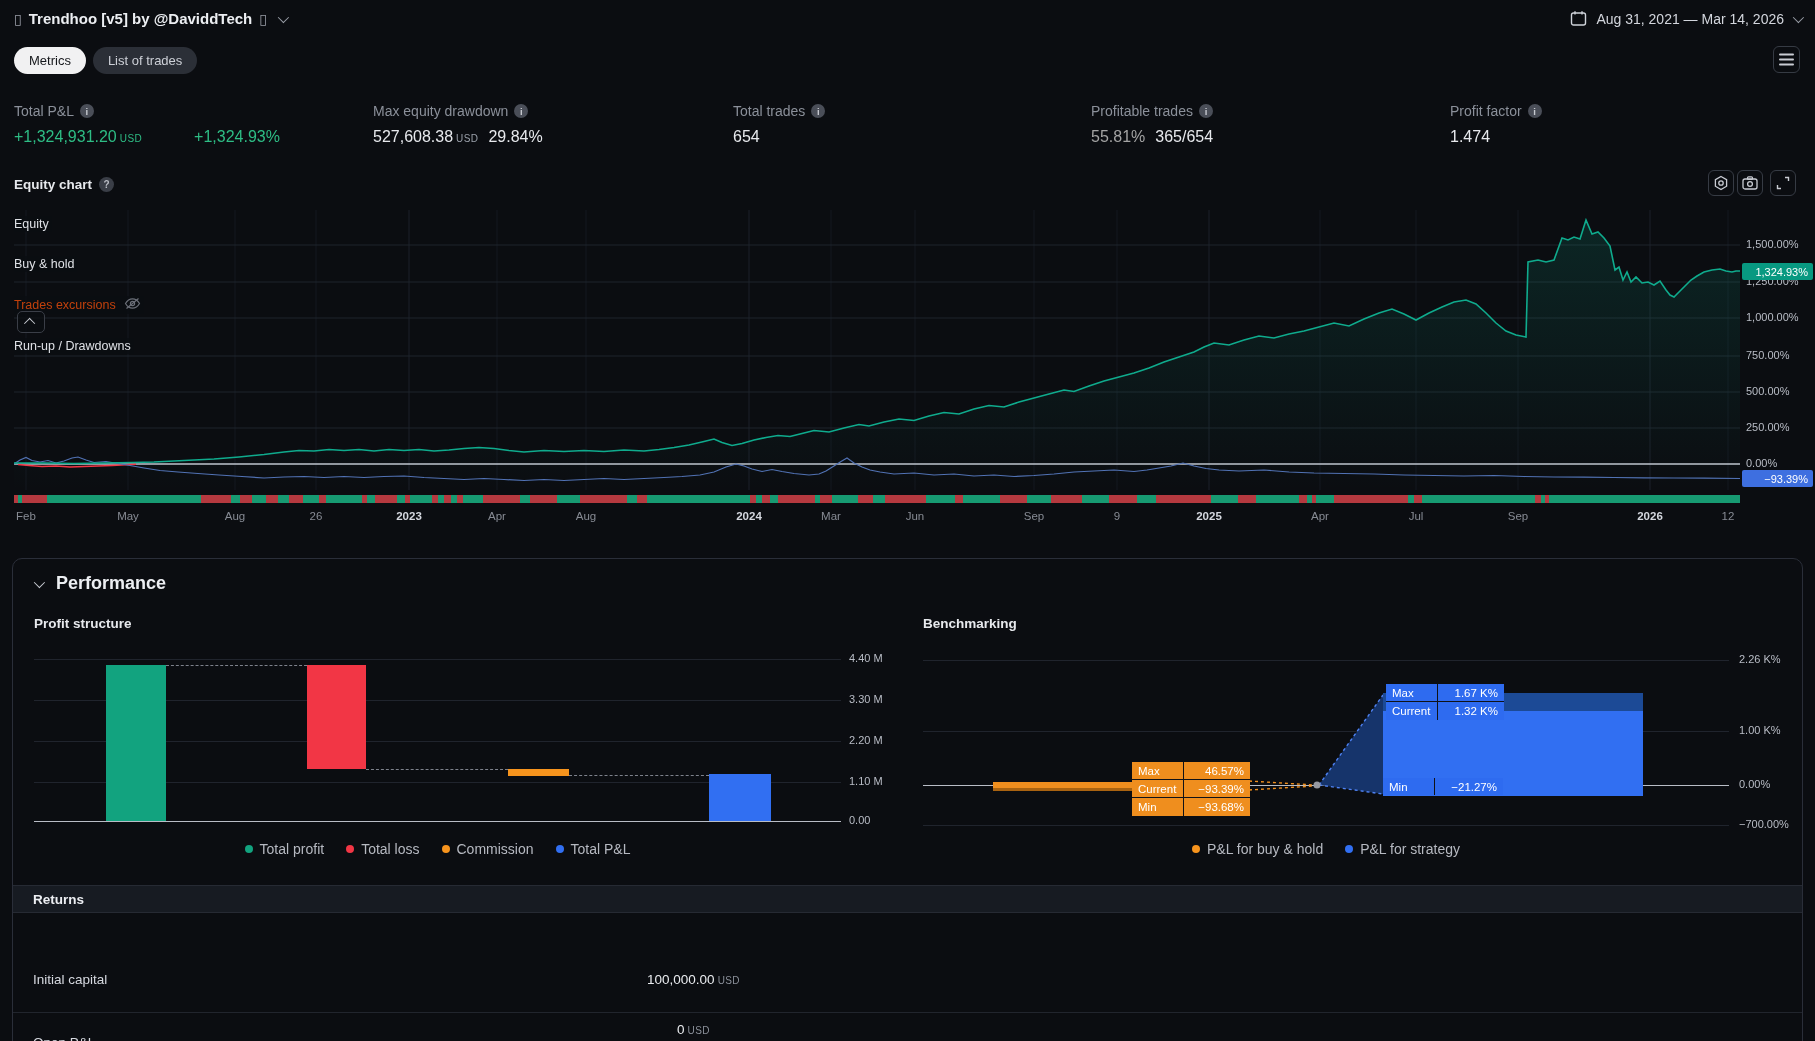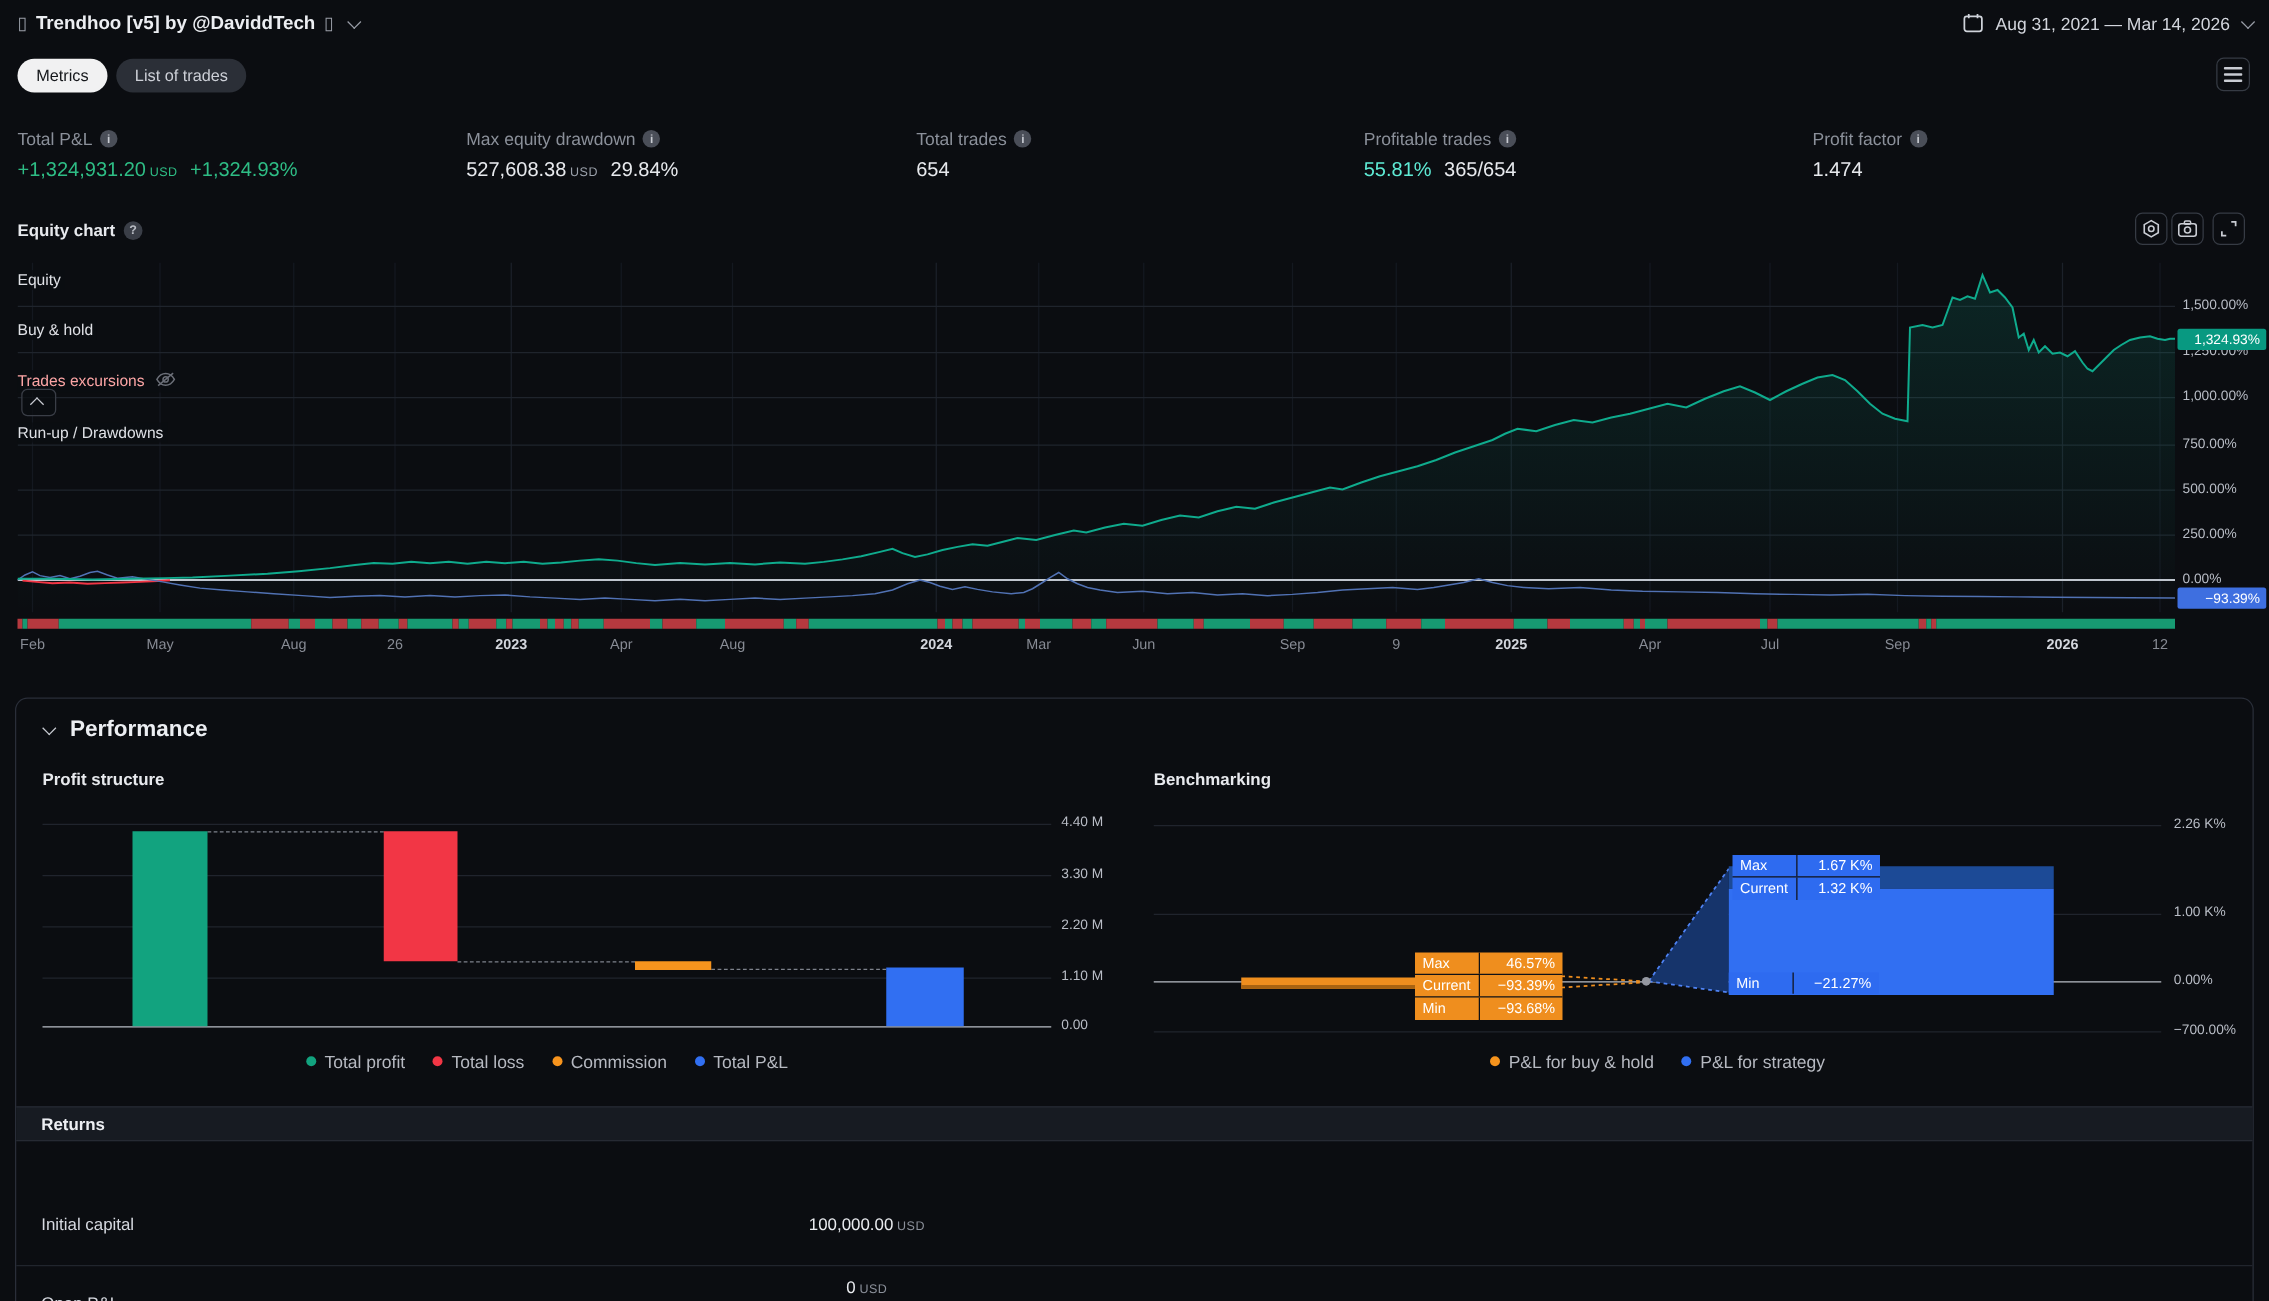--- a/index.html
+++ b/index.html
@@ -30,21 +30,21 @@
   .metric-values { margin-top:9px; font-size:16px; color:#e7e9ed; display:flex; align-items:baseline; gap:10px; }
   .metric-values .v2 { font-size:16px; }
   .unit { font-size:10px; letter-spacing:.4px; margin-left:3px; }
   .info-i { display:inline-flex; width:14px; height:14px; border-radius:50%; background:#4a4e58; color:#c7cad1; font-size:9.5px; font-weight:bold; align-items:center; justify-content:center; font-style:normal; cursor:pointer; }
 
   
   .eq-title { position:absolute; left:14px; top:177px; display:flex; align-items:flex-start; gap:7px; font-size:13.5px; font-weight:bold; color:#e7e9ed; }
   .help-q { display:inline-flex; width:15px; height:15px; border-radius:50%; background:#3a3e47; color:#b9bcc4; font-size:10px; font-weight:bold; align-items:center; justify-content:center; cursor:pointer; }
   .eq-legend { position:absolute; left:14px; top:216px; display:flex; flex-direction:column; gap:24px; z-index:5; }
   .eq-legend .item { display:flex; align-items:center; gap:8px; font-size:12.5px; color:#dfe1e6; background:rgba(11,13,17,.75); padding:1px 3px 1px 0; width:max-content; }
-  .eq-legend .item.muted { color:#fca5a5;text-align:right; }
+  .eq-legend .item.muted { color:#c2410c;text-align:right; }
   .collapse-btn { position:absolute; left:17px; top:311px; width:28px; height:22px; border:1px solid #3a3e47; border-radius:5px; display:flex; align-items:center; justify-content:center; cursor:pointer; z-index:5; background:rgba(11,13,17,.75); }
   .yaxis-label { position:absolute; left:1746px; font-size:11px; color:#b9bdc6; }
   .badge { position:absolute; left:1742px; width:71px; height:17px; border-radius:2px; color:#fff; font-size:11px; display:flex; align-items:center; justify-content:flex-end; padding:0 5px; z-index:4; }
   .xaxis-label { position:absolute; top:510px; transform:translateX(-50%); font-size:11.5px; color:#878b94; white-space:nowrap; }
   .xaxis-label.bold { color:#d4d7de; font-weight:bold; }
   .trade-strip { position:absolute; left:14px; top:495px; width:1726px; height:8px; display:flex; }
   .trade-strip > div { height:100%; }
 
   
   .perf-card { position:absolute; left:12px; top:558px; width:1791px; height:520px; border:1px solid #2a2e39; border-radius:10px; }
@@ -114,21 +114,21 @@
   </div>
 
   <div id="metrics-row">
       <div class="metric-col" style="left: 14px;">
         <div class="metric-label">
           <span>Total P&amp;L</span>
           <span class="info-i">i</span>
         </div>
         <div class="metric-values">
           <span style="color: rgb(46, 189, 133);">+1,324,931.20<span class="unit" style="color: rgb(46, 189, 133);">USD</span></span>
-          <span class="v2" style="color: rgb(46, 189, 133);">+1,324.93%</span>
+          <span class="v2" style="color: rgb(46, 189, 133); margin-left: 42px;">+1,324.93%</span>
         </div>
       </div>
       <div class="metric-col" style="left: 373px;">
         <div class="metric-label">
           <span>Max equity drawdown</span>
           <span class="info-i">i</span>
         </div>
         <div class="metric-values">
           <span style="color: rgb(231, 233, 237);">527,608.38<span class="unit" style="color: rgb(154, 160, 170);">USD</span></span>
           <span class="v2" style="color: rgb(231, 233, 237);">29.84%</span>
@@ -142,21 +142,21 @@
         <div class="metric-values">
           <span style="color: rgb(231, 233, 237);">654</span>
         </div>
       </div>
       <div class="metric-col" style="left: 1091px;">
         <div class="metric-label">
           <span>Profitable trades</span>
           <span class="info-i">i</span>
         </div>
         <div class="metric-values">
-          <span style="color: #5eead4;">55.81%</span>
+          <span style="color: #a3a3a3;">55.81%</span>
           <span class="v2" style="color: rgb(231, 233, 237);">365/654</span>
         </div>
       </div>
       <div class="metric-col" style="left: 1450px;">
         <div class="metric-label">
           <span>Profit factor</span>
           <span class="info-i">i</span>
         </div>
         <div class="metric-values">
           <span style="color: rgb(231, 233, 237);">1.474</span>

